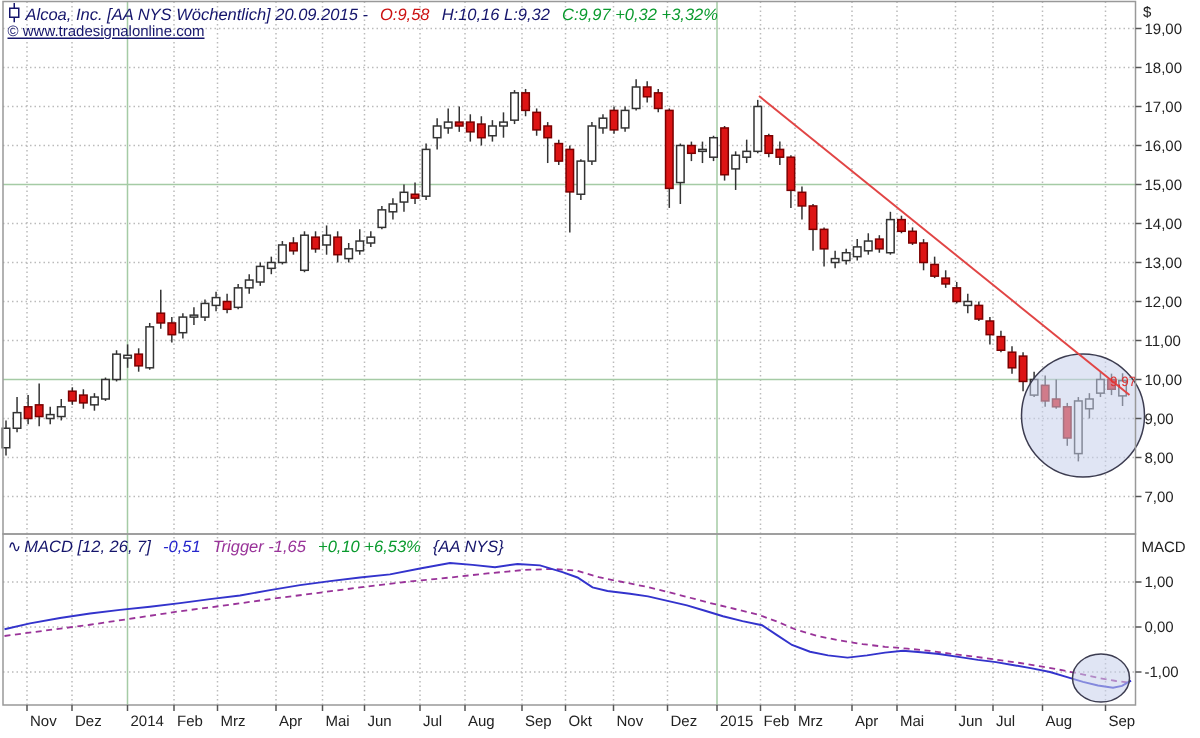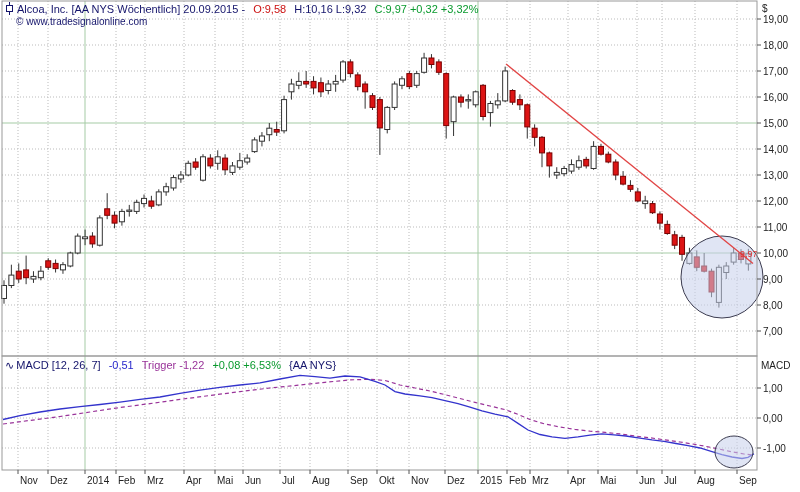--- a/index.html
+++ b/index.html
@@ -1,20 +1,20 @@
 <!DOCTYPE html>
 <html><head>
 <meta charset="utf-8">
 <style>
   html,body{margin:0;padding:0;background:#ffffff;}
   body{width:800px;height:492px;position:relative;overflow:hidden;
        font-family:"Liberation Sans","DejaVu Sans",sans-serif;}
   #chart-svg{position:absolute;left:0;top:0;}
   .overlay{position:absolute;font-size:11px;line-height:12px;white-space:nowrap;z-index:5;}
-  .seg{display:inline;}
+  .seg{display:inline;font-style:italic;}
   .seg + .seg{margin-left:5px;}
   .c-title{color:#14146b;}
   .c-red{color:#cc1111;}
   .c-green{color:#0a9a2e;}
   .c-blue{color:#2626cc;}
   .c-purple{color:#993399;}
   .c-axis{color:#222222;font-size:10px;}
   .copyright{font-size:10px;color:#14146b;}
   .icon-candle{display:inline-block;vertical-align:-2px;margin-right:3px;}
   .icon-wave{color:#14146b;margin-right:2px;font-size:11px;}
@@ -368,24 +368,24 @@
 
 <div class="overlay" style="left:5px;top:2px;">
   <span class="icon-candle"><svg width="9" height="13">
         <line x1="4.5" y1="0" x2="4.5" y2="13" stroke="#14146b" stroke-width="1"></line>
         <rect x="1.5" y="3.5" width="6" height="6" fill="#ffffff" stroke="#14146b"></rect>
       </svg></span><span class="seg c-title">Alcoa, Inc. [AA NYS  Wöchentlich] 20.09.2015 -</span>
   <span class="seg c-red">O:9,58</span>
   <span class="seg c-title">H:10,16 L:9,32</span>
   <span class="seg c-green">C:9,97 +0,32 +3,32%</span>
 </div>
-<div class="overlay copyright" style="left:16px;top:16px;">© www.tradesignalonline.com</div>
+<div class="overlay copyright" style="left:5px;top:16px;text-decoration:underline;">© www.tradesignalonline.com</div>
 
 <div class="overlay c-axis" style="left:762px;top:3px;">$</div>
 
 <div class="overlay" style="left:5px;top:359px;">
   <span class="icon-wave">∿</span><span class="seg c-title">MACD [12, 26, 7]</span>
   <span class="seg c-blue">-0,51</span>
-  <span class="seg c-purple">Trigger -1,22</span>
-  <span class="seg c-green">+0,08 +6,53%</span>
+  <span class="seg c-purple">Trigger -1,65</span>
+  <span class="seg c-green">+0,10 +6,53%</span>
   <span class="seg c-title">{AA NYS}</span>
 </div>
 <div class="overlay c-axis" style="left:761px;top:360px;">MACD</div>
 
 </body></html>

